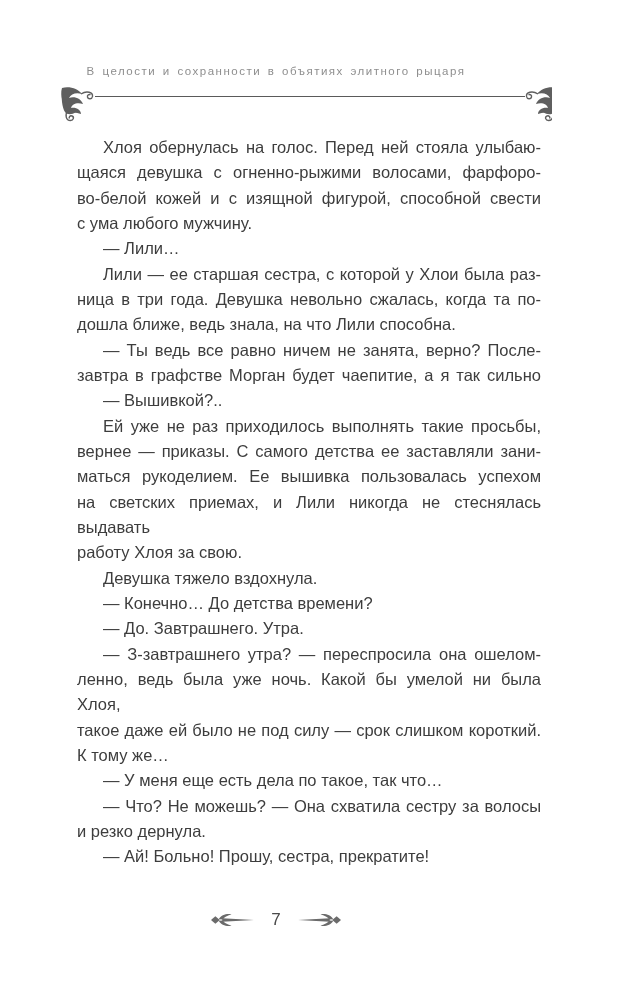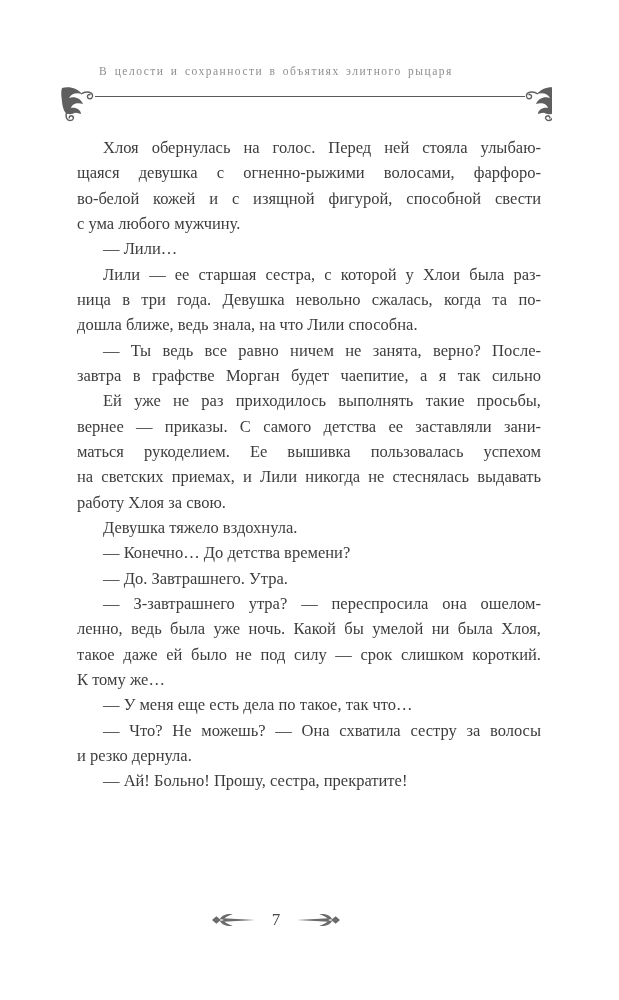--- a/index.html
+++ b/index.html
@@ -1,21 +1,21 @@
 <!DOCTYPE html>
 <html style="--background: #ffffff; --body-text: #3d3d3d; --header-text: #8e8e8e; --rule: #5a5a5a; --ornament: #5f5f5f; --footer-ornament: #6b6b6b; --page-number: #4a4a4a;"><head>
 <meta charset="utf-8">
 <style>
   html,body { margin:0; padding:0; }
   #page {
     position: relative;
     width: 552px;
     height: 1000px;
     background: var(--background, #fff);
-    font-family: Liberation Serif, serif;
+    font-family: Liberation Sans, sans-serif;
     overflow: hidden;
   }
   
   .header-title {
     position: absolute;
     top: 65px; left: 0; right: 0;
     text-align: center;
     font-size: 11.5px;
     letter-spacing: 1.5px;
     word-spacing: 2px;
@@ -111,20 +111,23 @@
       <div class="paragraph">
         <div class="line first">Лили — ее старшая сестра, с которой у Хлои была раз-</div>
         <div class="line">ница в три года. Девушка невольно сжалась, когда та по-</div>
         <div class="line last">дошла ближе, ведь знала, на что Лили способна.</div>
       </div>
       <div class="paragraph">
         <div class="line first">— Ты ведь все равно ничем не занята, верно? После-</div>
         <div class="line">завтра в графстве Морган будет чаепитие, а я так сильно</div>
       </div>
       <div class="paragraph">
+        <div class="line first last">— Вышивкой?..</div>
+      </div>
+      <div class="paragraph">
         <div class="line first">Ей уже не раз приходилось выполнять такие просьбы,</div>
         <div class="line">вернее — приказы. С самого детства ее заставляли зани-</div>
         <div class="line">маться рукоделием. Ее вышивка пользовалась успехом</div>
         <div class="line">на светских приемах, и Лили никогда не стеснялась выдавать</div>
         <div class="line last">работу Хлоя за свою.</div>
       </div>
       <div class="paragraph">
         <div class="line first last">Девушка тяжело вздохнула.</div>
       </div>
       <div class="paragraph">

